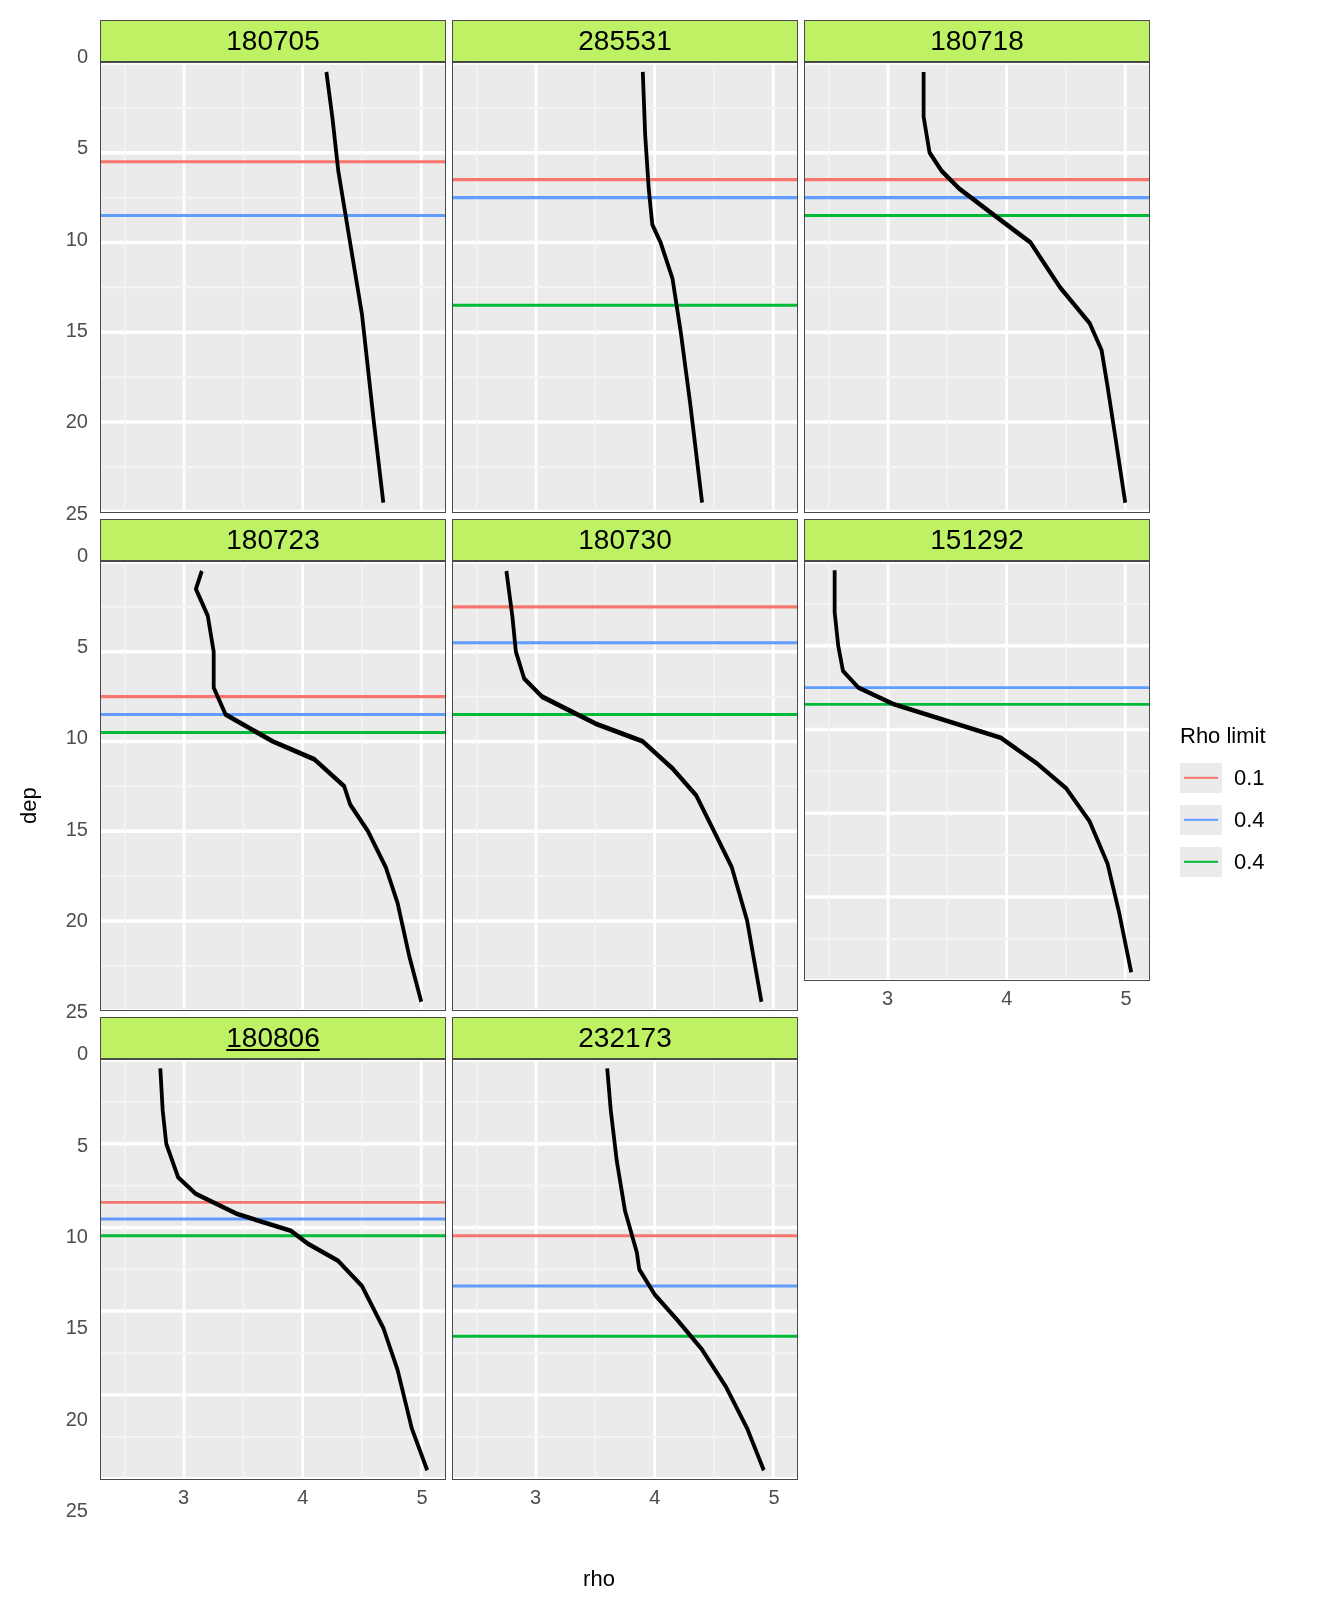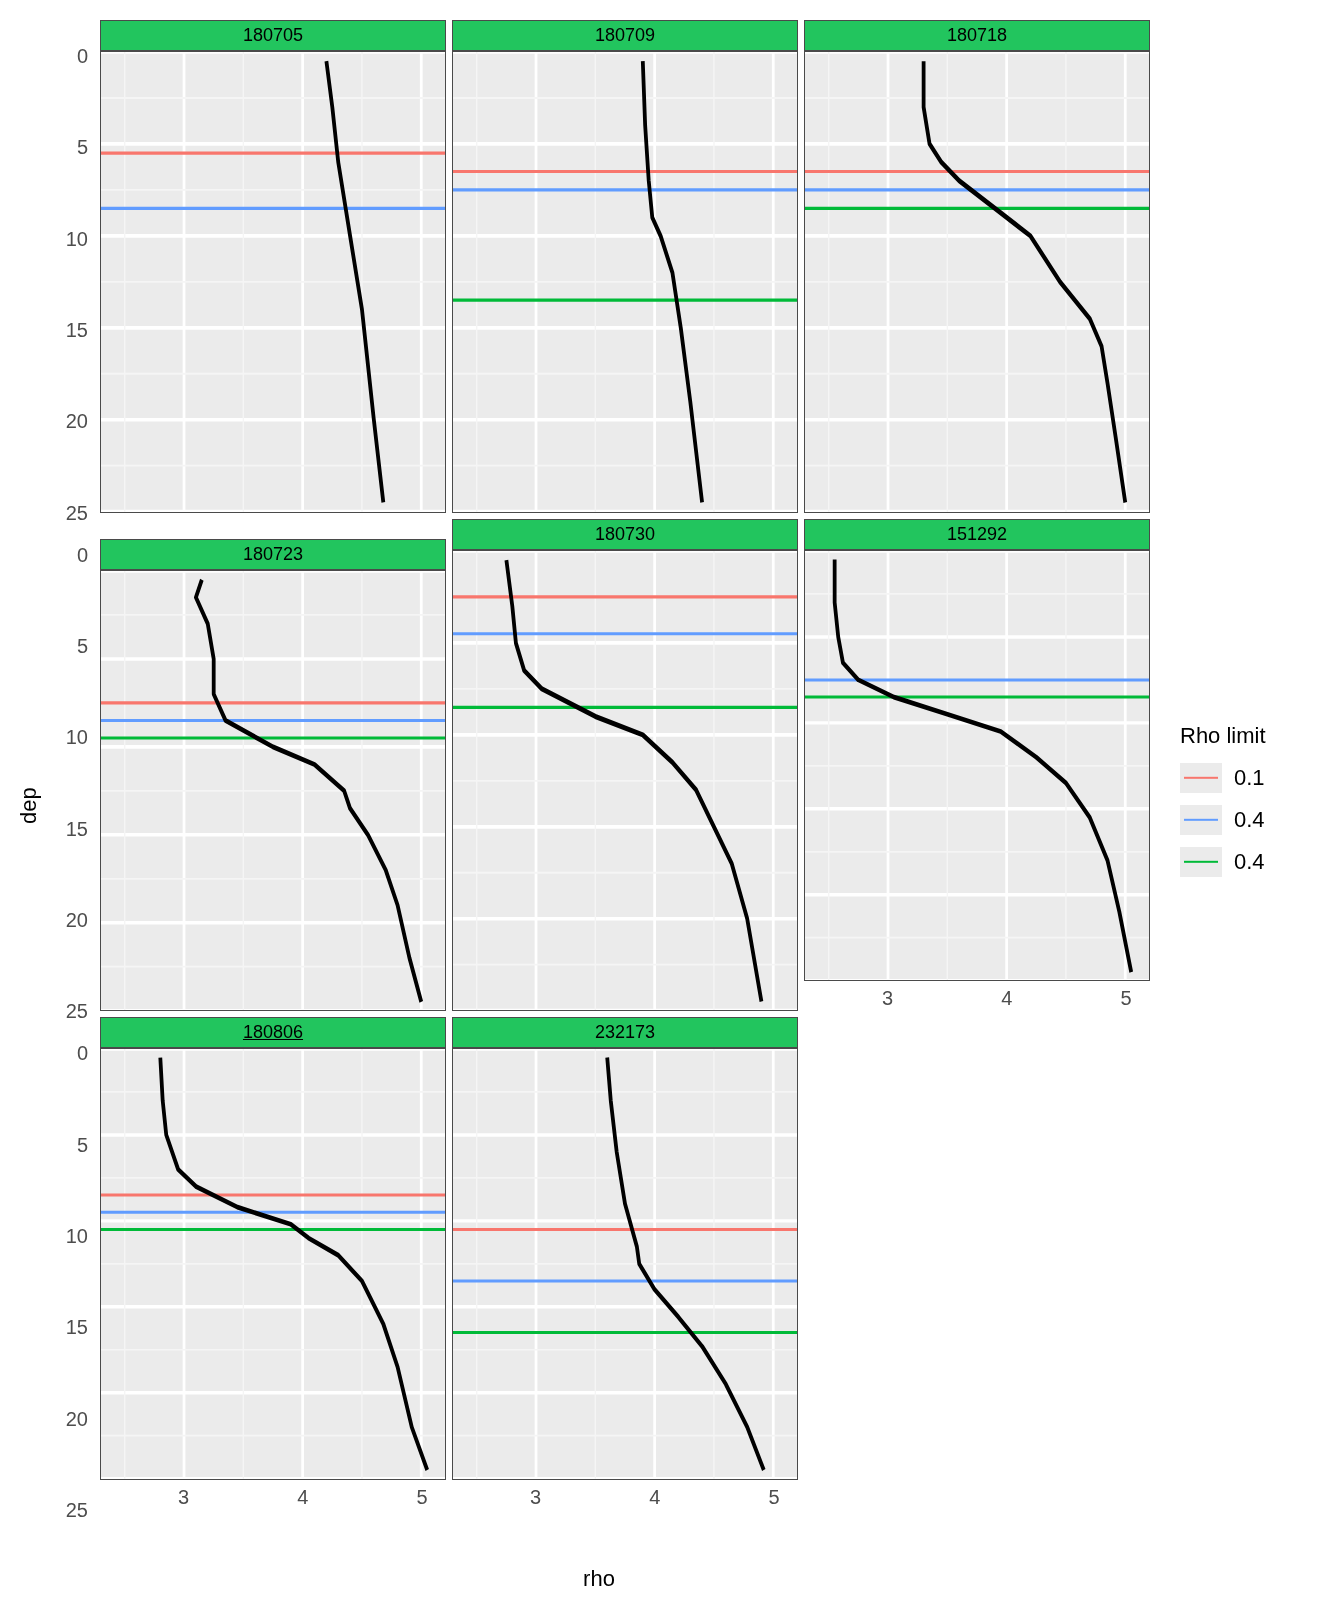--- a/index.html
+++ b/index.html
@@ -46,24 +46,24 @@
     grid-template-columns: 46px repeat(3, 1fr);
     grid-template-rows: repeat(3, 1fr) 46px;
     gap: 6px;
   }
   .facet-cell {
     display: flex;
     flex-direction: column;
     border: none;
   }
   .strip {
-    background: #22c55e;
+    background: #bef264;
     border: 1.5px solid #4a4a4a;
     text-align: center;
-    font-size: 18px;
+    font-size: 28px;
     padding: 4px 0;
     color: #000;
   }
   .panel-svg-wrap {
     flex: 1;
     border: 1.5px solid #4a4a4a;
     position: relative;
     background: #ebebeb;
     overflow: hidden;
   }
@@ -173,21 +173,21 @@
                 <line x1="6.896551724137937" y1="0" x2="6.896551724137937" y2="100" stroke="#f5f5f5" stroke-width="0.4"></line>
                 <line x1="41.37931034482759" y1="0" x2="41.37931034482759" y2="100" stroke="#f5f5f5" stroke-width="0.4"></line>
                 <line x1="75.86206896551724" y1="0" x2="75.86206896551724" y2="100" stroke="#f5f5f5" stroke-width="0.4"></line>
                 <line x1="0" y1="22" x2="100" y2="22" stroke="#F8766D" stroke-width="0.7"></line>
                 <line x1="0" y1="34" x2="100" y2="34" stroke="#619CFF" stroke-width="0.7"></line>
                 <path d="M65.52 2.00 L67.24 12.00 L68.97 24.00 L72.41 40.00 L75.86 56.00 L77.59 68.00 L79.31 80.00 L82.07 98.00 " fill="none" stroke="#000000" stroke-width="1.1" stroke-linejoin="round"></path>
   </svg>
             </div>
           </div>
           <div class="facet-cell" style="grid-area: 1 / 3;">
-            <div class="strip">180709</div>
+            <div class="strip">285531</div>
             <div class="panel-svg-wrap">
               <svg class="panel" viewBox="0 0 100 100" preserveAspectRatio="none">
     <line x1="24.13793103448276" y1="0" x2="24.13793103448276" y2="100" stroke="#ffffff" stroke-width="0.8"></line>
                 <line x1="58.620689655172406" y1="0" x2="58.620689655172406" y2="100" stroke="#ffffff" stroke-width="0.8"></line>
                 <line x1="93.10344827586206" y1="0" x2="93.10344827586206" y2="100" stroke="#ffffff" stroke-width="0.8"></line>
                 <line x1="0" y1="0" x2="100" y2="0" stroke="#ffffff" stroke-width="0.8"></line>
                 <line x1="0" y1="20" x2="100" y2="20" stroke="#ffffff" stroke-width="0.8"></line>
                 <line x1="0" y1="40" x2="100" y2="40" stroke="#ffffff" stroke-width="0.8"></line>
                 <line x1="0" y1="60" x2="100" y2="60" stroke="#ffffff" stroke-width="0.8"></line>
                 <line x1="0" y1="80" x2="100" y2="80" stroke="#ffffff" stroke-width="0.8"></line>
@@ -238,21 +238,21 @@
           <div style="grid-area: 2 / 1; position: relative;">
             <div class="y-axis-labels" style="position: absolute; inset: 36px 0px 0px;">
               <div class="y-tick" style="top: 0%;">0</div>
               <div class="y-tick" style="top: 20%;">5</div>
               <div class="y-tick" style="top: 40%;">10</div>
               <div class="y-tick" style="top: 60%;">15</div>
               <div class="y-tick" style="top: 80%;">20</div>
               <div class="y-tick" style="top: 100%;">25</div>
             </div>
           </div>
-          <div class="facet-cell" style="grid-area: 2 / 2; margin-top: 20px;">
+          <div class="facet-cell" style="grid-area: 2 / 2;">
             <div class="strip">180723</div>
             <div class="panel-svg-wrap">
               <svg class="panel" viewBox="0 0 100 100" preserveAspectRatio="none">
     <line x1="24.13793103448276" y1="0" x2="24.13793103448276" y2="100" stroke="#ffffff" stroke-width="0.8"></line>
                 <line x1="58.620689655172406" y1="0" x2="58.620689655172406" y2="100" stroke="#ffffff" stroke-width="0.8"></line>
                 <line x1="93.10344827586206" y1="0" x2="93.10344827586206" y2="100" stroke="#ffffff" stroke-width="0.8"></line>
                 <line x1="0" y1="0" x2="100" y2="0" stroke="#ffffff" stroke-width="0.8"></line>
                 <line x1="0" y1="20" x2="100" y2="20" stroke="#ffffff" stroke-width="0.8"></line>
                 <line x1="0" y1="40" x2="100" y2="40" stroke="#ffffff" stroke-width="0.8"></line>
                 <line x1="0" y1="60" x2="100" y2="60" stroke="#ffffff" stroke-width="0.8"></line>

